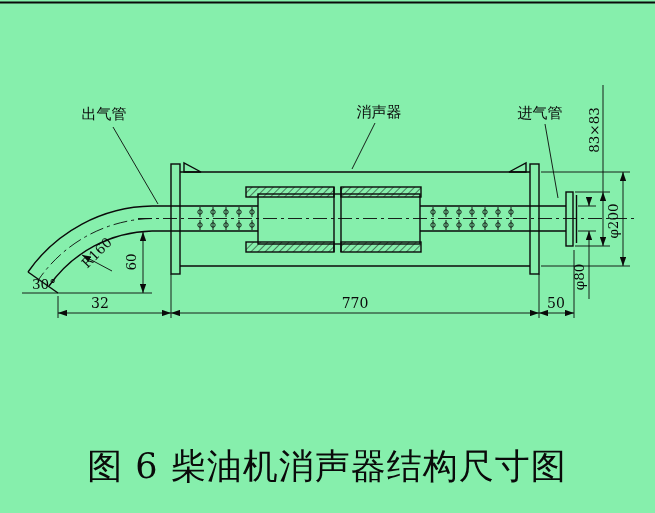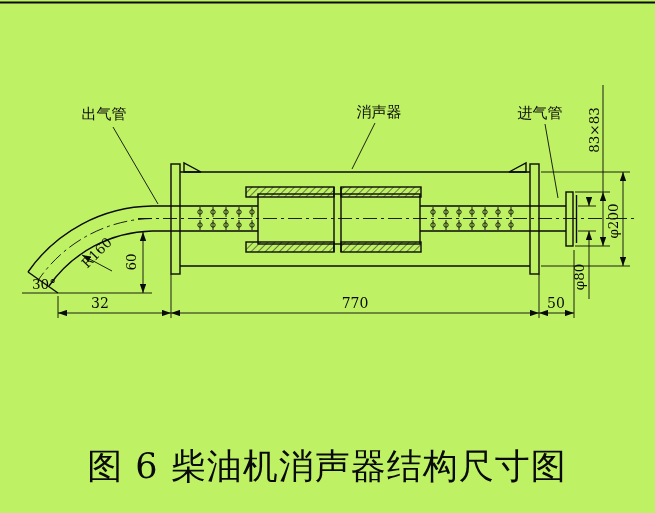--- a/index.html
+++ b/index.html
@@ -1,19 +1,19 @@
 <!DOCTYPE html>
 <html><head>
 <meta charset="utf-8">
 <style>
   html,body{margin:0;padding:0;background:#ffffff;}
   .canvas{
     position:relative;
     width:655px;height:513px;
-    background:#bef264;
+    background:#86efac;
     font-family:"DejaVu Sans",sans-serif;
     overflow:hidden;
   }
   svg{display:block;}
   text{fill:#0a0a0a;}
   .part-label{font-family:"DejaVu Sans",sans-serif;font-size:15px;}
   .dim-label{font-family:"DejaVu Serif",serif;font-size:14px;}
   .dim-label-sm{font-family:"DejaVu Serif",serif;font-size:13.5px;}
   .caption{font-family:"DejaVu Serif",serif;font-size:35px;letter-spacing:1px;}
 </style>

